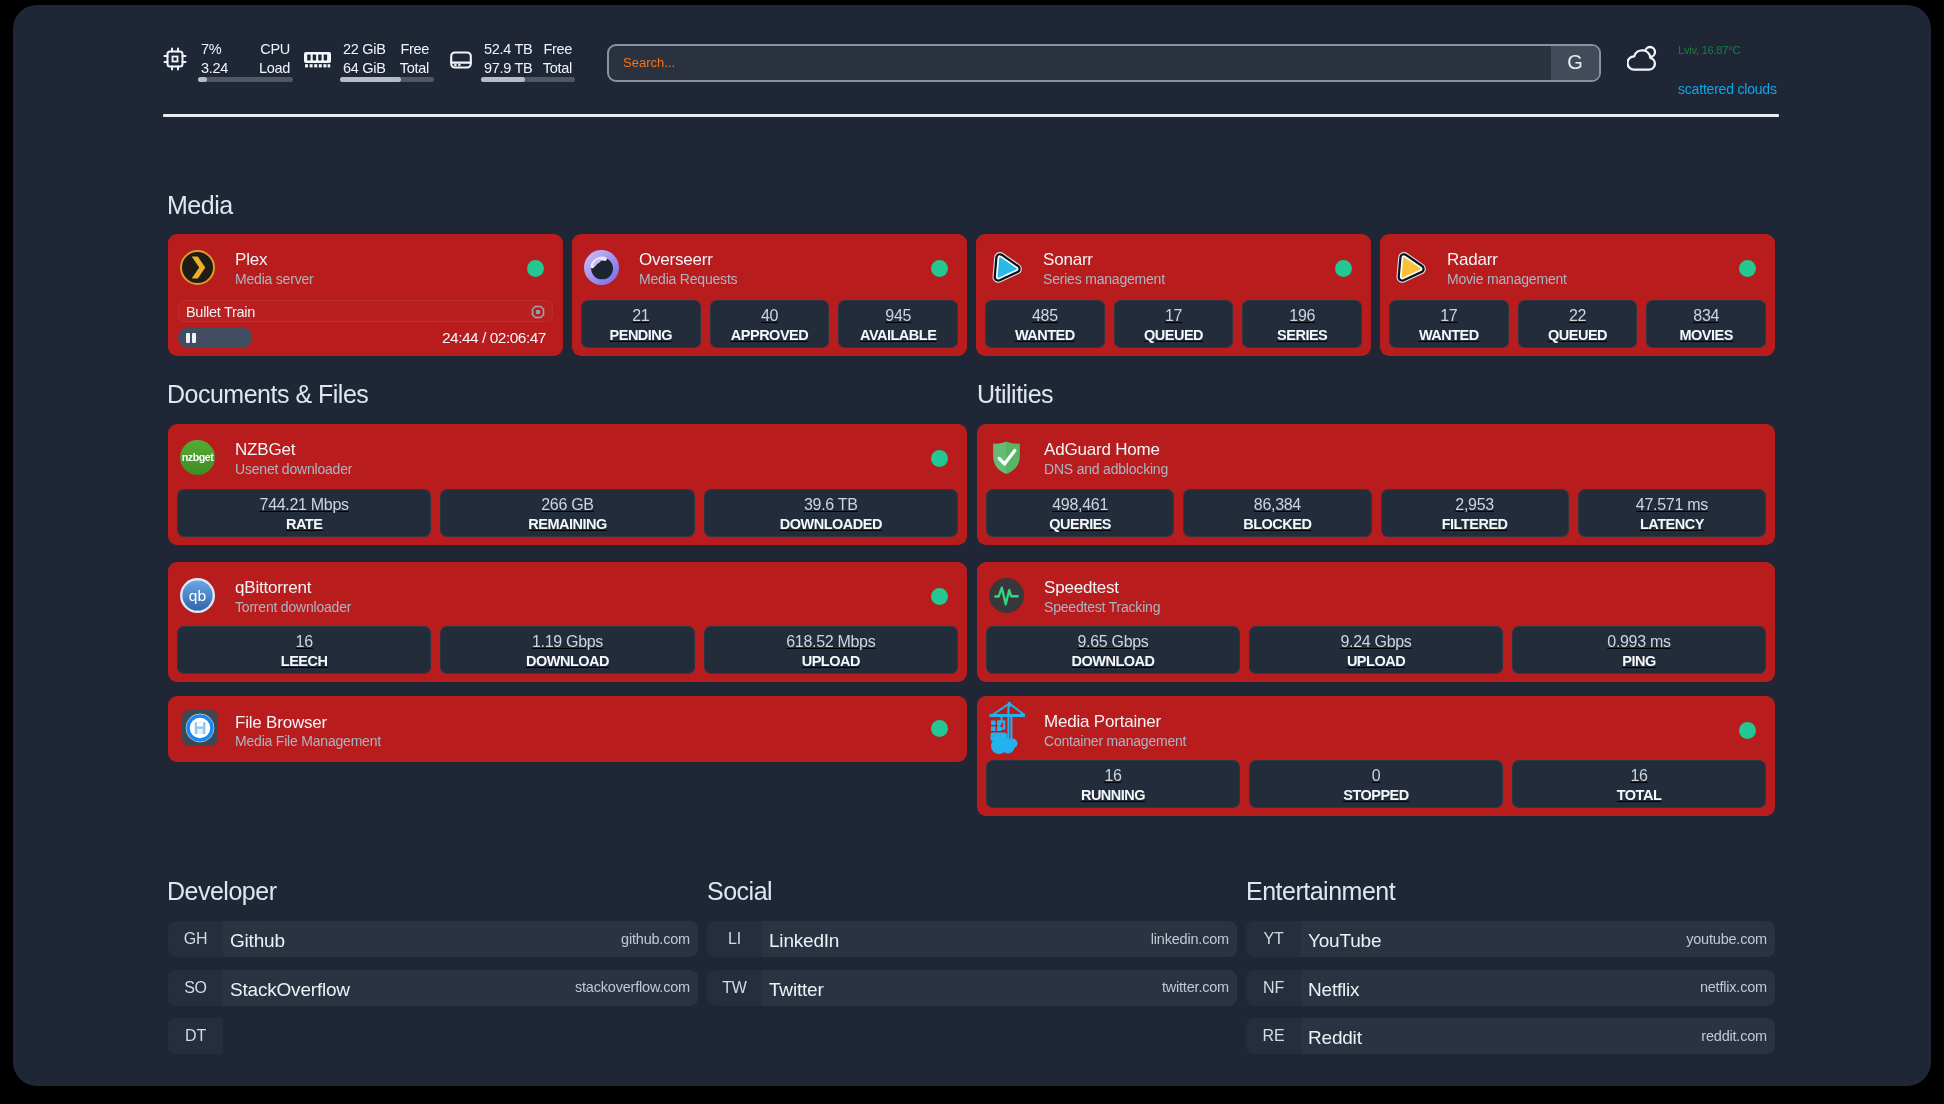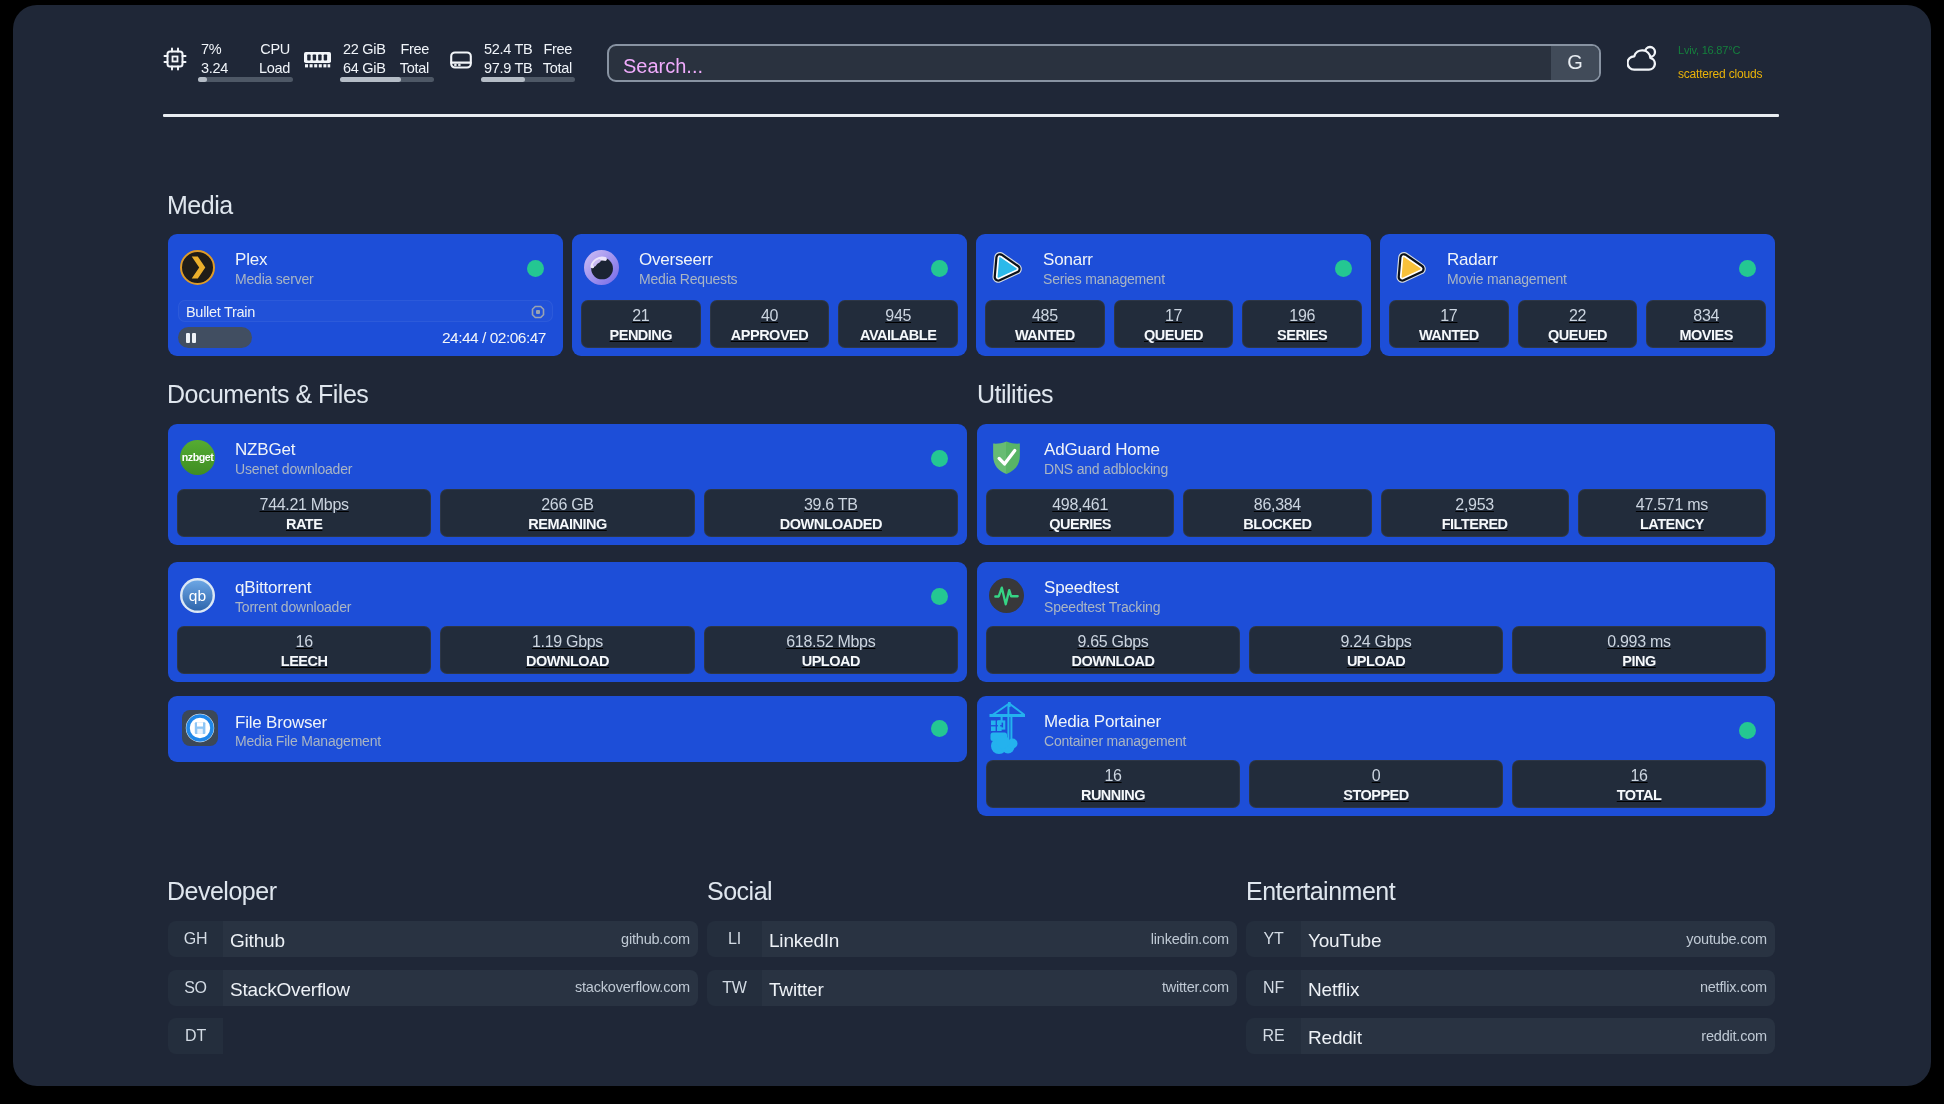--- a/index.html
+++ b/index.html
@@ -7,29 +7,29 @@
 .frame { position:absolute; left:13px; top:5px; width:1918px; height:1081px; background:#1f2737; border-radius:24px; }
 .content { position:absolute; left:0; top:0; width:1944px; height:1104px; }
 .abs { position:absolute; }
 
 .resval { position:absolute; font-size:14.5px; line-height:19px; color:#f0f4f9; letter-spacing:-0.3px; }
 .resval div { height:19px; }
 .bar { position:absolute; height:5px; border-radius:2.5px; background:#4e5866; }
 .bar i { display:block; height:5px; border-radius:2.5px; background:#b4bcc6; }
 
 .search { position:absolute; left:607px; top:44px; width:994px; height:38px; border:2px solid #8893a2; border-radius:9px; background:#2a323f; }
-.search .ph { position:absolute; left:14px; top:9px; font-size:20px; color:#f0abfc; }
+.search .ph { position:absolute; left:14px; top:9px; font-size:13px; color:#f97316; }
 .search .gbtn { position:absolute; right:0; top:0; width:48px; height:34px; background:#414b59; border-radius:0 7px 7px 0; color:#e8edf2; font-size:20px; text-align:center; line-height:33px; }
 .weather-t1 { position:absolute; left:1678px; top:43.5px; font-size:11px; color:#15803d; letter-spacing:-0.2px; }
-.weather-t2 { position:absolute; left:1678px; top:67px; font-size:12px; color:#eab308; letter-spacing:-0.2px; }
+.weather-t2 { position:absolute; left:1678px; top:81px; font-size:14px; color:#0ea5e9; letter-spacing:-0.2px; }
 .sep { position:absolute; left:163px; top:114px; width:1616px; height:2.5px; background:#e9edf2; border-radius:1px; }
 
 .h { position:absolute; font-size:25px; line-height:28px; color:#dfe6ee; font-weight:500; letter-spacing:-0.5px; }
 
-.card { position:absolute; background:#1d4ed8; border-radius:9px; }
+.card { position:absolute; background:#b91c1c; border-radius:9px; }
 .icon { position:absolute; left:12px; top:16px; width:35px; height:35px; }
 .title { position:absolute; left:67px; top:15px; font-size:17px; line-height:21px; color:#f0f4f8; font-weight:500; letter-spacing:-0.2px; }
 .sub { position:absolute; left:67px; top:37px; font-size:14px; color:#a9b5c4; letter-spacing:-0.2px; }
 .dot { position:absolute; width:17px; height:17px; border-radius:50%; background:#24c792; top:26px; right:19px; }
 .stats { position:absolute; left:9px; right:9px; bottom:8px; height:48px; display:flex; gap:9px; }
 .stat { flex:1; background:#222c3b; border:1px solid rgba(255,255,255,0.05); border-radius:7px; text-align:center; overflow:hidden;text-decoration:underline; }
 .stat .v { margin-top:4px; font-size:16px; line-height:22px; color:#ccd5e0; letter-spacing:-0.3px; }
 .stat .l { font-size:14.5px; line-height:16px; font-weight:bold; color:#f5f8fb; letter-spacing:-0.5px; }
 
 .prow1 { position:absolute; left:10px; right:10px; top:66px; height:22px; background:rgba(255,255,255,0.02); border:1px solid rgba(255,255,255,0.055); border-radius:7px; }

